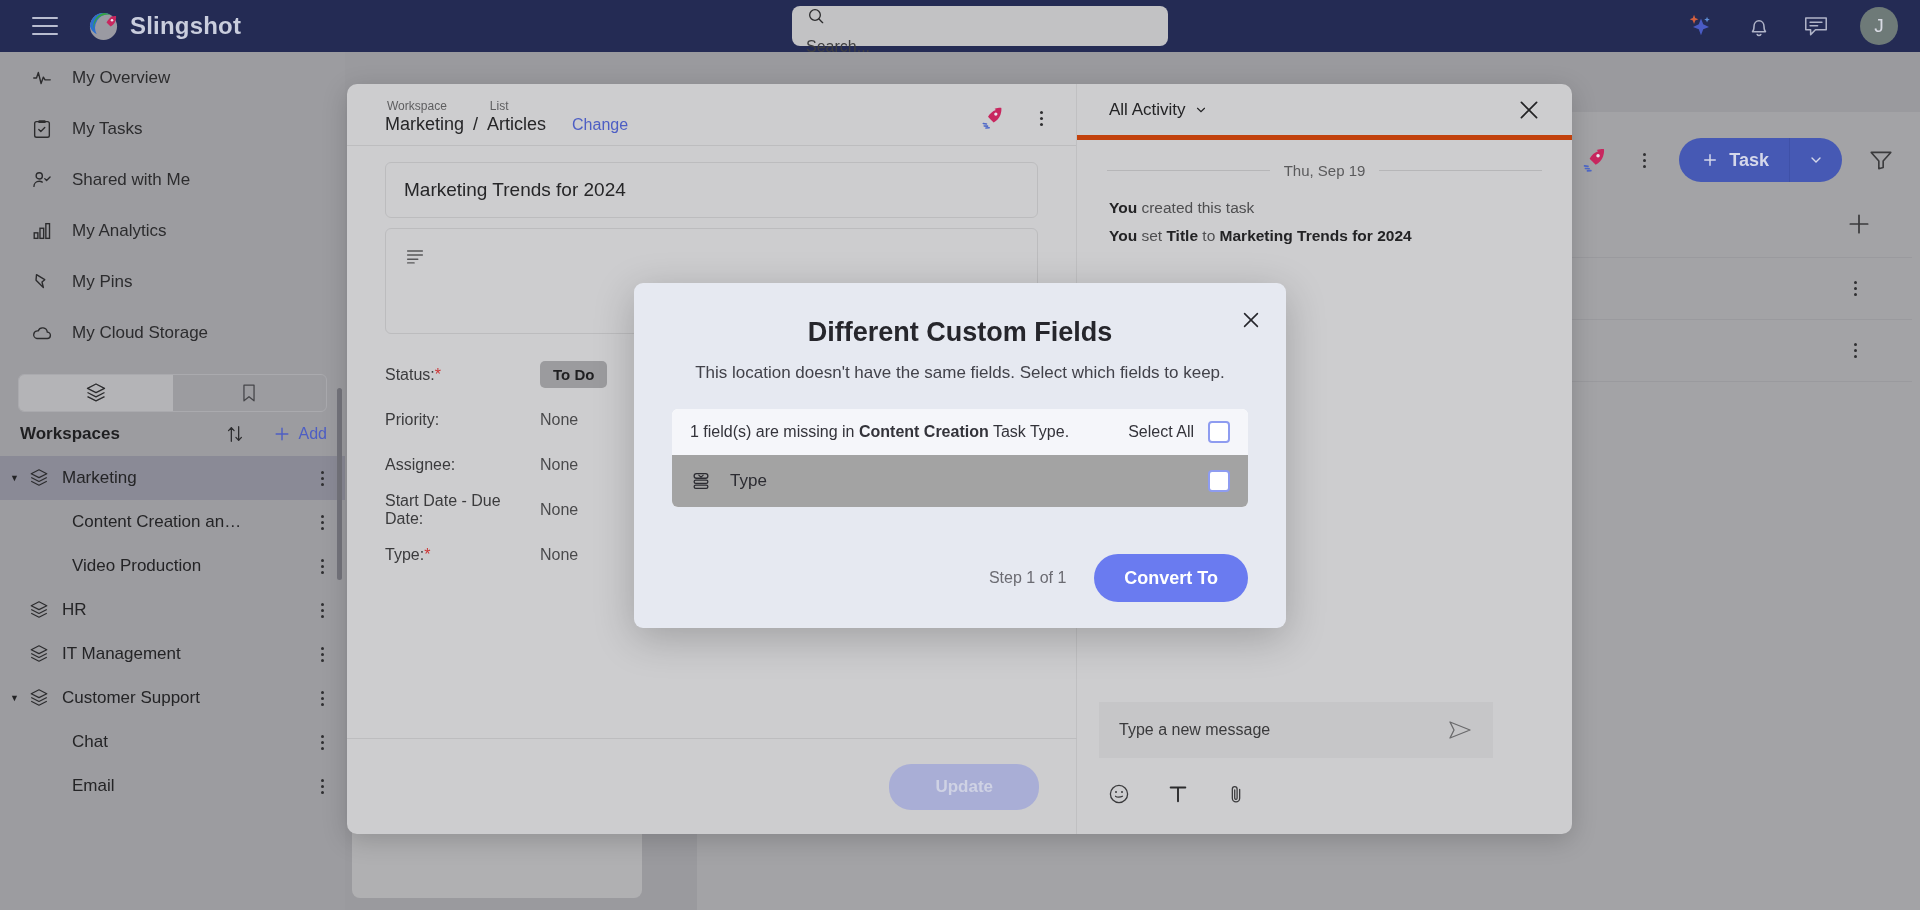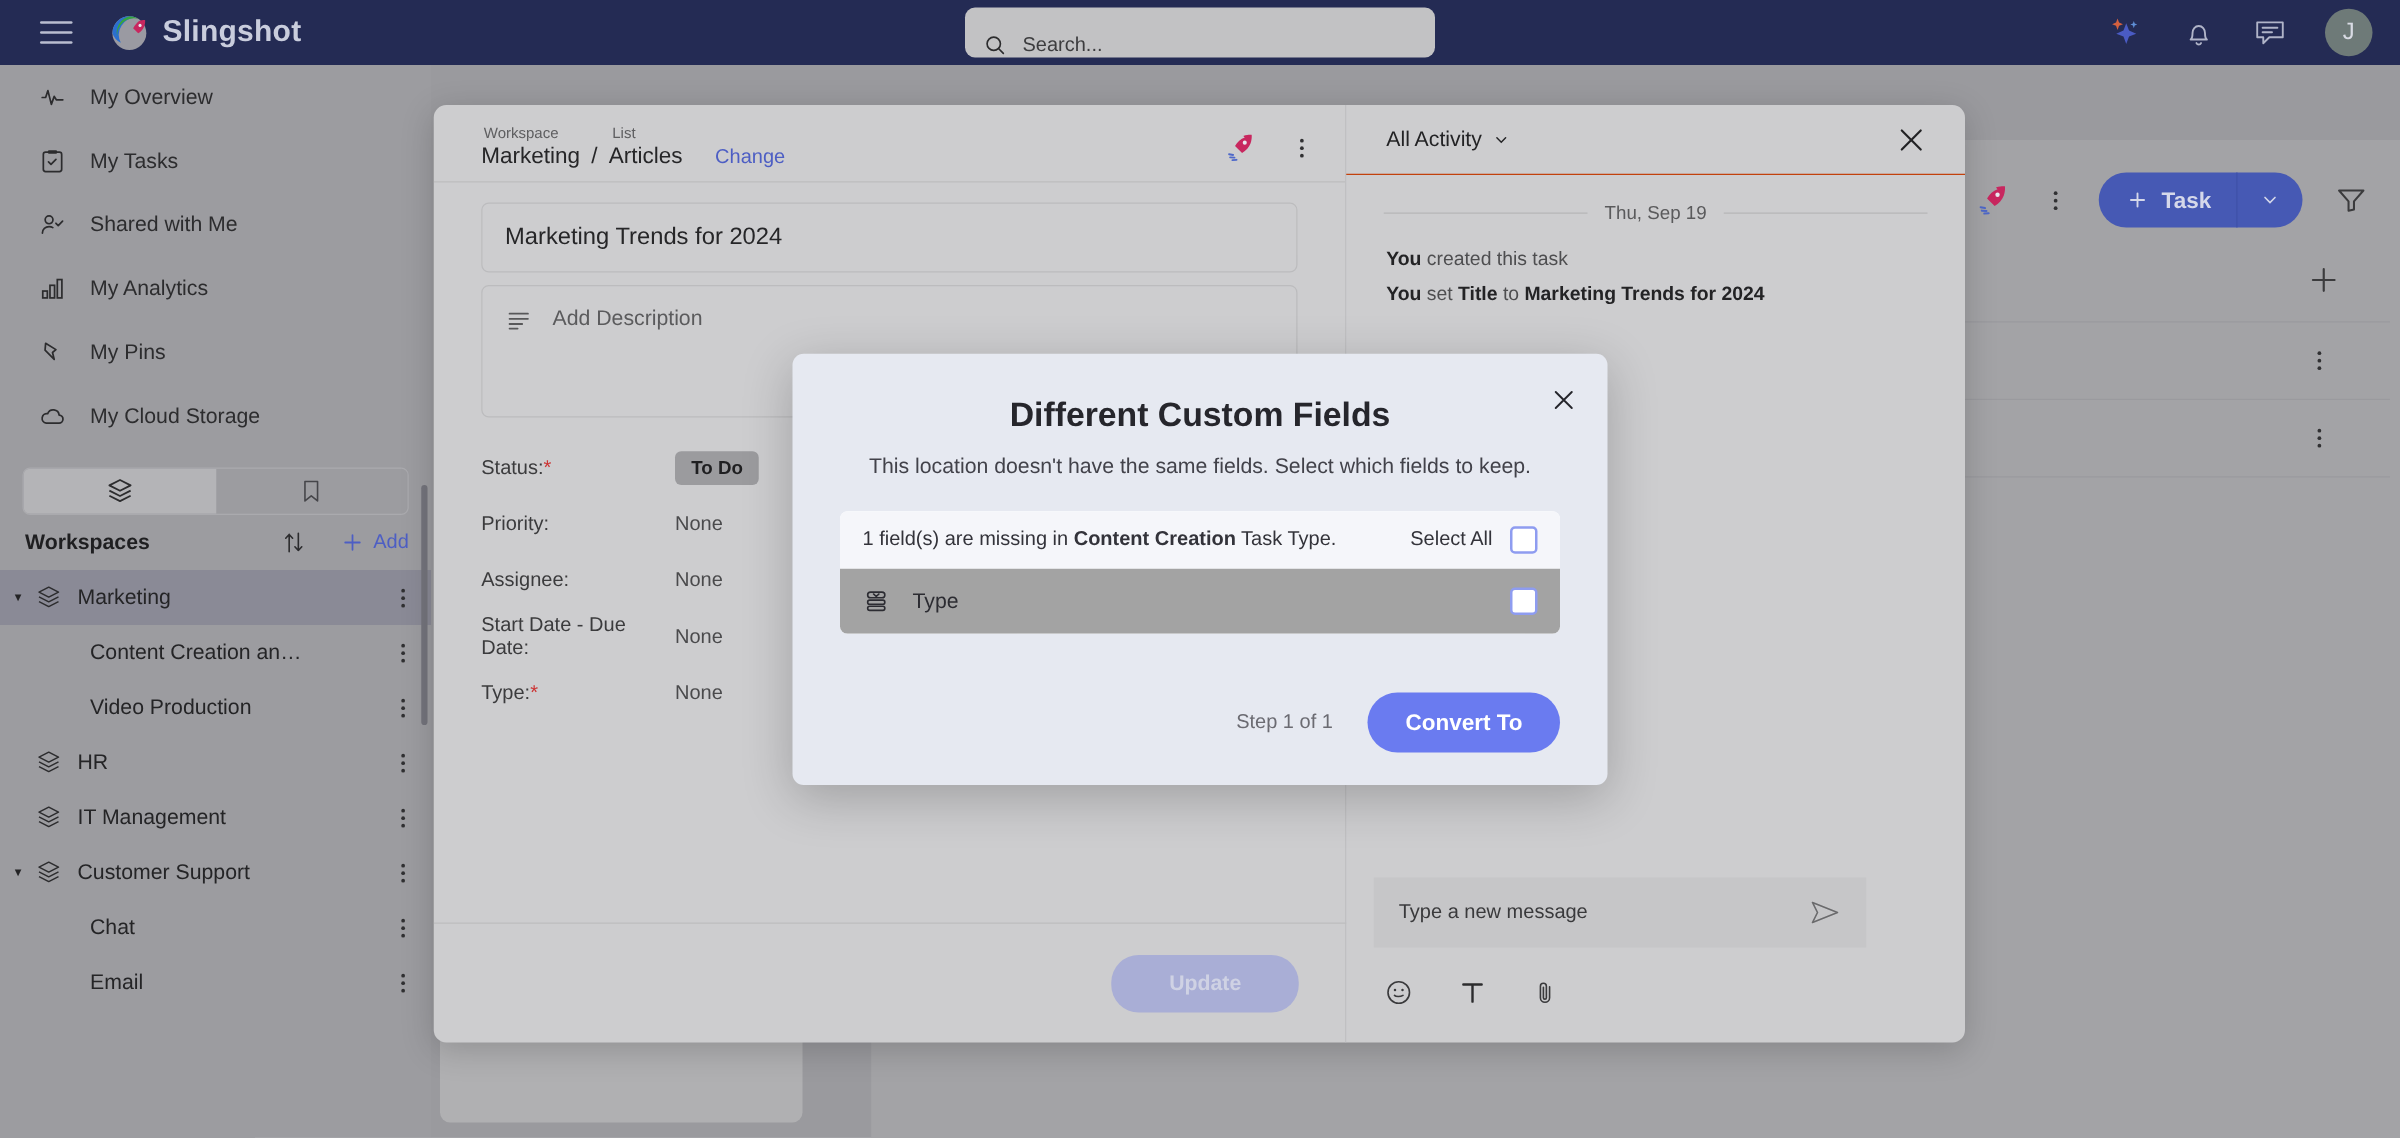--- a/index.html
+++ b/index.html
@@ -18,23 +18,23 @@
     z-index: 60;
   }
   .hamburger { width: 26px; height: 18px; margin-left: 32px; display: flex;
     flex-direction: column; justify-content: space-between; cursor: pointer; }
   .hamburger i { display: block; height: 2px; background: #b9bdd0; border-radius: 1px; }
   .brand { display: flex; align-items: center; gap: 11px; margin-left: 30px; }
   .brand-logo { width: 31px; height: 31px; position: relative; }
   .brand-name { color: #c9cddd; font-size: 24px; font-weight: bold; letter-spacing: .2px; }
 
   .searchwrap {
-    position: absolute; left: 772px; top: 6px; width: 376px; height: 40px;
-    background: #c2c2c4; border-radius: 8px; display: flex; align-items: flex-end;
-    padding: 0 14px; gap: 12px;
+    position: absolute; left: 792px; top: 6px; width: 376px; height: 40px;
+    background: #c2c2c4; border-radius: 8px; display: flex; align-items: flex-start;
+    padding: 0 14px; gap: 12px; flex-direction: column;
   }
   .searchwrap .ph { color: #3d3d3f; font-size: 16px; }
 
   .topright { position: absolute; right: 22px; top: 0; height: 52px;
     display: flex; align-items: center; gap: 30px; }
   .avatar {
     width: 38px; height: 38px; border-radius: 50%; background: #6e7a78;
     color: #d9dbe4; font-size: 19px; display: flex; align-items: center;
     justify-content: center; font-weight: 400;
   }
@@ -127,21 +127,21 @@
     font-weight: bold; color: #1f1f21; font-size: 15px; }
   .tp-foot { position: absolute; left: 0; bottom: 0; width: 730px; height: 96px;
     border-top: 1px solid #bdbdbf; display: flex; align-items: center;
     justify-content: flex-end; padding-right: 38px; }
   .updbtn { background: #a9aed6; color: #cfd2e4; border-radius: 22px;
     height: 46px; padding: 0 46px; display: flex; align-items: center;
     font-size: 17px; font-weight: bold; }
 
   .tp-right { flex: 1; position: relative; }
   .act-head { height: 56px; display: flex; align-items: center; padding: 0 30px 0 32px;
-    border-bottom: 1px solid #c2410c; text-align: right; }
+    border-bottom: 5px solid #c2410c; text-align: right; }
   .act-head .t { flex: 1; font-size: 17px; color: #232325; display: flex; gap: 8px; align-items: center; }
   .datesep { display: flex; align-items: center; gap: 14px; padding: 22px 30px 0 30px;
     color: #5a5a5c; font-size: 15px; }
   .datesep .ln { flex: 1; height: 1px; background: #b6b6b8; }
   .act-item { padding: 10px 32px 0 32px; font-size: 15.5px; color: #4e4e50; }
   .act-item b { color: #232325; }
   .msgbox { position: absolute; left: 22px; bottom: 76px; width: 394px; height: 56px;
     background: #c6c6c8; display: flex; align-items: center; padding: 0 20px; }
   .msgbox .ph { flex: 1; color: #3a3a3c; font-size: 16px; }
   .msgicons { position: absolute; left: 30px; bottom: 28px; display: flex; gap: 36px; align-items: center; }
@@ -524,21 +524,20 @@
       <div class="titlebox">
         <span>Marketing Trends for 2024</span>
       </div>
 
       <div class="descbox">
         <span>
           <svg width="22" height="22" viewBox="0 0 24 24" fill="none">
               <path d="M4 6.5h16M4 11h16M4 15.5h11M4 19.5h7" stroke="#58585a" stroke-width="1.6" stroke-linecap="round"></path>
             </svg>
         </span>
-        <span class="ph">Add Description</span>
       </div>
 
       <div class="fields" id="task-fields">
           <div class="frow">
             <span class="flabel"><span>Status:</span><span class="req">*</span></span>
             <span class="chip">To Do</span>
           </div>
           <div class="frow">
             <span class="flabel"><span>Priority:</span></span>
             <span class="fval">None</span>

